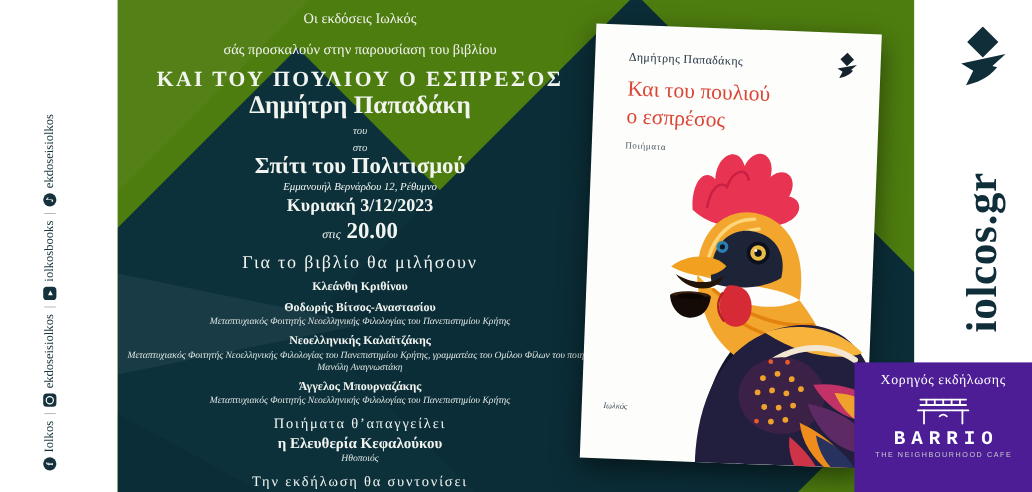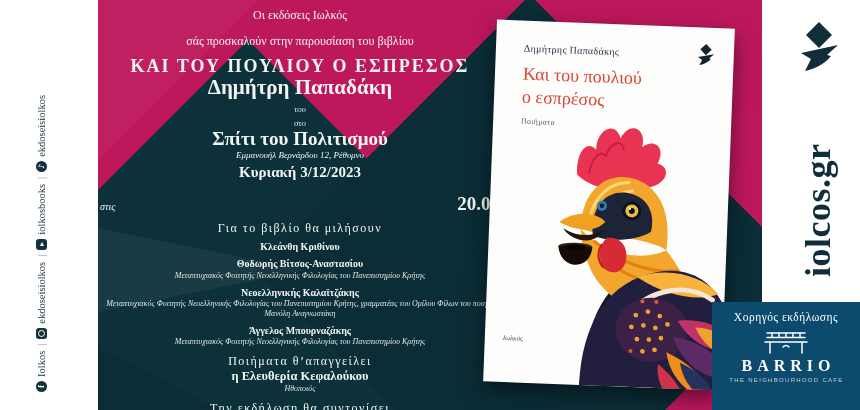--- a/index.html
+++ b/index.html
@@ -1,34 +1,34 @@
 <!DOCTYPE html>
 <html><head>
 <meta charset="utf-8">
 <style>
   html,body{margin:0;padding:0;background:#ffffff;}
   .stage{position:relative;width:860px;height:410px;overflow:hidden;background:#ffffff;
          font-family:"Liberation Serif","DejaVu Serif",serif;}
   
-  .panel{position:absolute;left:98px;top:0;width:664px;height:410px;background:#be185d;overflow:hidden;z-index:1;}
+  .panel{position:absolute;left:98px;top:0;width:664px;height:410px;background:#4d7c0f;overflow:hidden;z-index:1;}
   .panel svg.pattern{position:absolute;left:0;top:0;}
   .col{position:absolute;left:2px;top:0;width:400px;text-align:center;color:#f2f4f0;z-index:2;}
   .l{line-height:1.12;}
   .intro{font-size:12px;margin-top:13px;}
   .intro.first{margin-top:9px;}
   .headline{font-size:18px;font-weight:bold;letter-spacing:2px;margin-top:7px;}
   .marker{font-size:9px;font-style:italic;opacity:.9;margin-top:4px;}
   .name-xl{font-size:21px;font-weight:bold;margin-top:0;}
   .venue{font-size:19px;font-weight:bold;}
   .addr{font-size:9px;font-style:italic;margin-top:1px;}
   .date{font-size:15px;font-weight:bold;margin-top:4px;}
-  .time-row{display:flex;justify-content:space-between;align-items:baseline;gap:5px;margin-top:12px;}
+  .time-row{display:flex;justify-content:center;align-items:baseline;gap:5px;margin-top:1px;}
   .time-prefix{font-size:10px;font-style:italic;}
   .time-val{font-size:19px;font-weight:bold;}
-  .sec-head{font-size:12px;letter-spacing:1.5px;margin-top:7px;}
+  .sec-head{font-size:15px;letter-spacing:1.5px;margin-top:7px;}
   .sp-name{font-size:10px;font-weight:bold;margin-top:6px;}
   .sp-role{font-size:8px;font-style:italic;line-height:1.25;margin-top:1px;opacity:.92;}
   .sec-head2{font-size:12px;letter-spacing:1.5px;margin-top:8px;}
   .person{font-size:12.5px;font-weight:bold;margin-top:1px;}
   
   .rail-anchor{position:absolute;left:33px;top:392px;width:0;height:0;z-index:4;}
   .rail{position:absolute;left:0;top:0;transform:rotate(-90deg);transform-origin:0 0;
         display:flex;align-items:center;gap:4px;height:17px;white-space:nowrap;
         color:#14313c;font-size:10.5px;}
   .rail .sep{opacity:.55;padding:0 1px;}
@@ -51,25 +51,25 @@
   .cover{position:absolute;left:490px;top:24px;width:238px;height:362px;background:#fdfdfb;
          transform:rotate(2.2deg);transform-origin:center;z-index:3;overflow:hidden;
          box-shadow:0 8px 22px rgba(0,0,0,.5);}
   .cov-author{position:absolute;left:28px;top:22px;font-size:10px;color:#233442;letter-spacing:.3px;}
   .cov-logo{position:absolute;right:18px;top:16px;}
   .cov-title{position:absolute;left:28px;top:42px;font-size:18px;line-height:1.3;color:#da4536;}
   .cov-sub{position:absolute;left:28px;top:96px;font-size:7.5px;color:#4b5a66;letter-spacing:.5px;}
   .cov-pub{position:absolute;left:18px;top:314px;font-size:7px;color:#43525e;font-style:italic;}
   .rooster{position:absolute;left:0;top:0;}
   
-  .sponsor{position:absolute;left:712px;top:302px;width:148px;height:108px;background:#0c4a6e;z-index:5;
+  .sponsor{position:absolute;left:712px;top:302px;width:148px;height:108px;background:#4c1d95;z-index:5;
            display:flex;flex-direction:column;align-items:center;color:#fff;}
   .sp-head{margin-top:9px;font-size:11.5px;letter-spacing:.5px;}
   .sp-bench{margin-top:6px;}
-  .sp-name-big{margin-top:2px;font-family:Liberation Serif, serif;
+  .sp-name-big{margin-top:2px;font-family:Liberation Mono, monospace;
            font-size:16px;font-weight:bold;letter-spacing:5px;padding-left:5px;}
   .sp-tag{margin-top:2px;font-family:"Liberation Sans","DejaVu Sans",sans-serif;
            font-size:6px;letter-spacing:1.3px;color:#c9cdcf;padding-left:1px;}
 </style>
 </head>
 <body>
 
 <div class="stage">
 
   <div class="panel">

